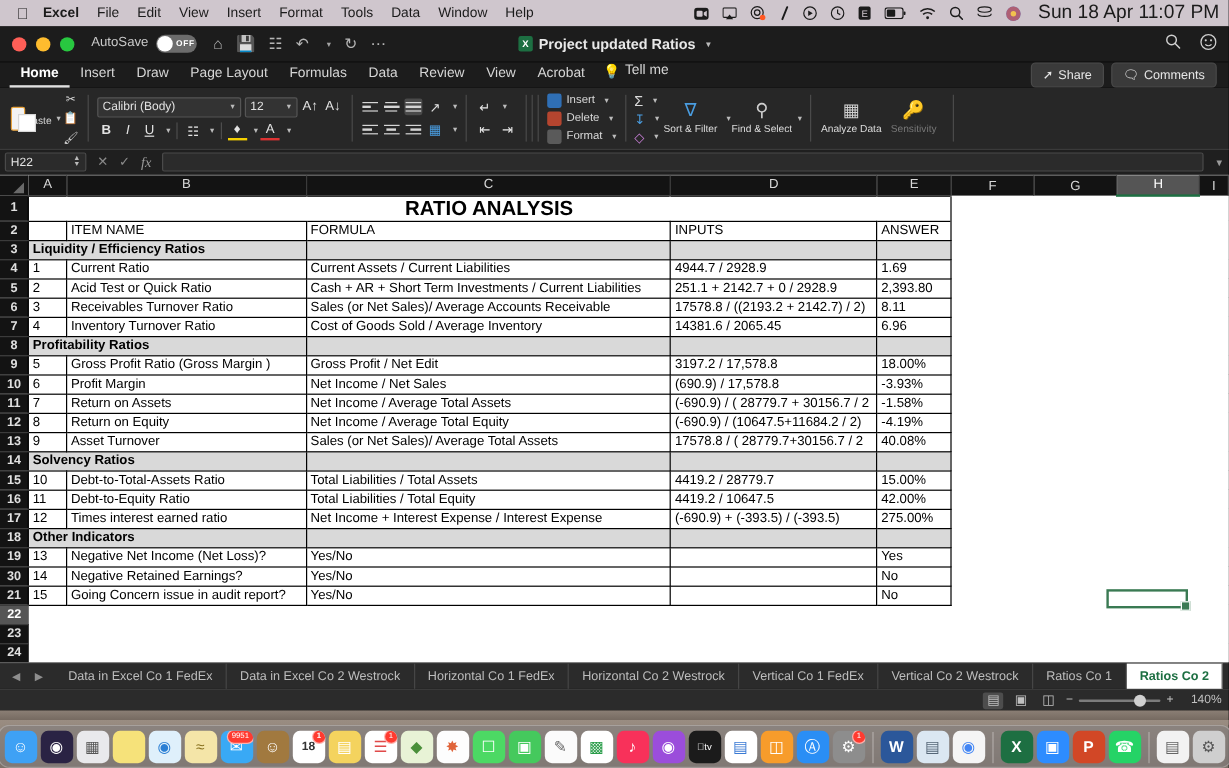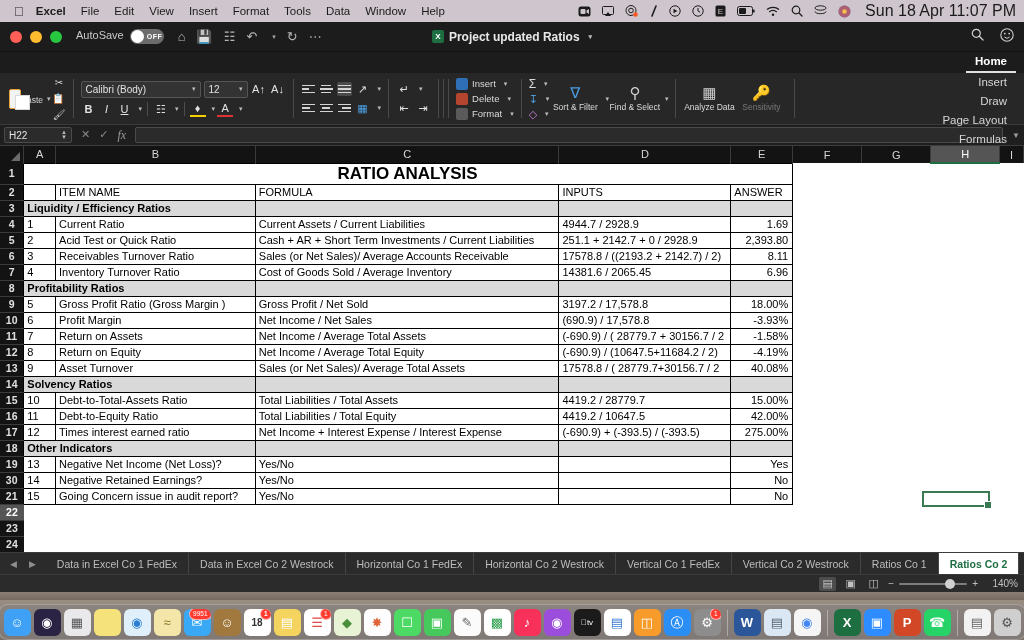--- a/index.html
+++ b/index.html
@@ -57,22 +57,22 @@
   }
   .xl-badge {
     width: 12px; height: 13px; background: #1d6f42; border-radius: 2px;
     color: #fff; font-size: 8px; font-weight: bold; display:inline-flex;
     align-items:center; justify-content:center;
   }
   .title-right { margin-left: auto; display: flex; gap: 16px; color: #cfcfcf; font-size: 13px; z-index: 2; }
 
   
   .ribbon-tabs {
-    height: 21px; background: #1c1c1c; display: flex; align-items: flex-end;
-    padding: 0 8px; font-size: 11.5px; color: #d6d6d6; position: relative; flex-direction: column;
+    height: 21px; background: #1c1c1c; display: flex; align-items: flex-start;
+    padding: 0 8px; font-size: 11.5px; color: #d6d6d6; position: relative;
   }
   .rtab { padding: 0 9px; line-height: 19px; white-space: nowrap; }
   .rtab.active { color: #fff; font-weight: bold; border-bottom: 2px solid #e0e0e0; }
   .tellme { display: flex; align-items: center; gap: 4px; padding-left: 6px; color: #d6d6d6; }
   .tabs-right { margin-left: auto; display: flex; gap: 6px; align-items: center; padding-right: 2px; }
   .ghost-btn {
     background: #3a3a3a; color: #e6e6e6; font-size: 10.5px;
     padding: 3px 9px; border-radius: 4px; display: flex; align-items: center; gap: 4px;
     border: 1px solid #4a4a4a;
   }
@@ -185,21 +185,21 @@
     overflow: hidden; vertical-align: middle;
   }
   td.cell.bd { border: 1px solid #000; }
   td.cell.bdt { border-top: 1px solid #000; }
   td.cell.bdb { border-bottom: 1px solid #000; }
   td.cell.bdl { border-left: 1px solid #000; }
   td.cell.bdr { border-right: 1px solid #000; }
   td.cell.shade { background: #d9d9d9; }
   td.cell.bold { font-weight: bold; }
   td.cell.ctr { text-align: center; }
-  td.cell.right { text-align: right; padding-right: 4px; }
+  td.cell.right { text-align: left; padding-right: 4px; }
   td.cell.blank { border: none; }
   tr.gridrow { height: 16px; }
 
   .selcell { position: absolute; border: 2px solid #3a7a53; background: transparent; }
   .selcell:after {
     content:''; position:absolute; right:-4px; bottom:-4px; width:6px; height:6px;
     background:#3a7a53; border:1px solid #fff;
   }
 
   
@@ -735,21 +735,21 @@
         <td class="cell blank"></td>
         <td class="cell blank"></td>
         <td class="cell blank"></td>
         <td class="cell blank"></td>
       </tr>
 
       <tr class="gridrow">
         <td class="rowhdr">9</td>
         <td class="cell bdl bdb bdr">5</td>
         <td class="cell bdb bdr">Gross Profit Ratio (Gross Margin )</td>
-        <td class="cell bdb bdr">Gross Profit / Net Sold</td>
+        <td class="cell bdb bdr">Gross Profit / Net Edit</td>
         <td class="cell bdb bdr">3197.2 / 17,578.8</td>
         <td class="cell bdb bdr right">18.00%</td>
         <td class="cell blank"></td>
         <td class="cell blank"></td>
         <td class="cell blank"></td>
         <td class="cell blank"></td>
       </tr>
       <tr class="gridrow">
         <td class="rowhdr">10</td>
         <td class="cell bdl bdb bdr">6</td>

